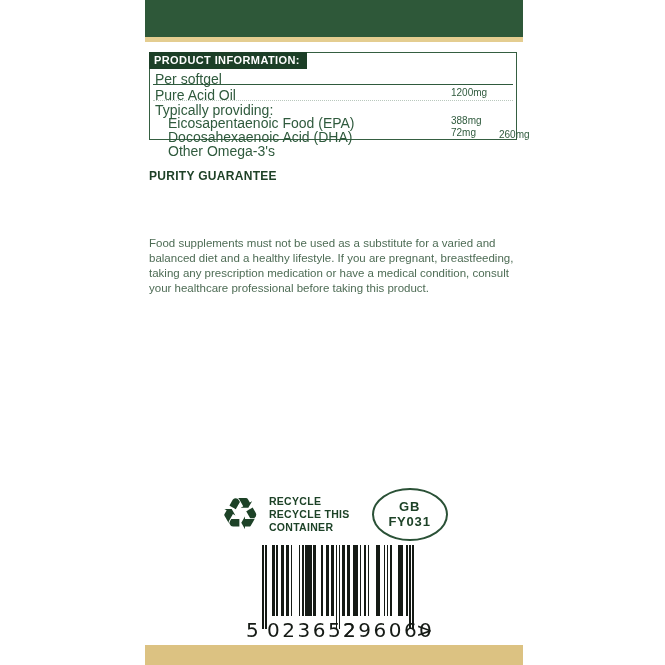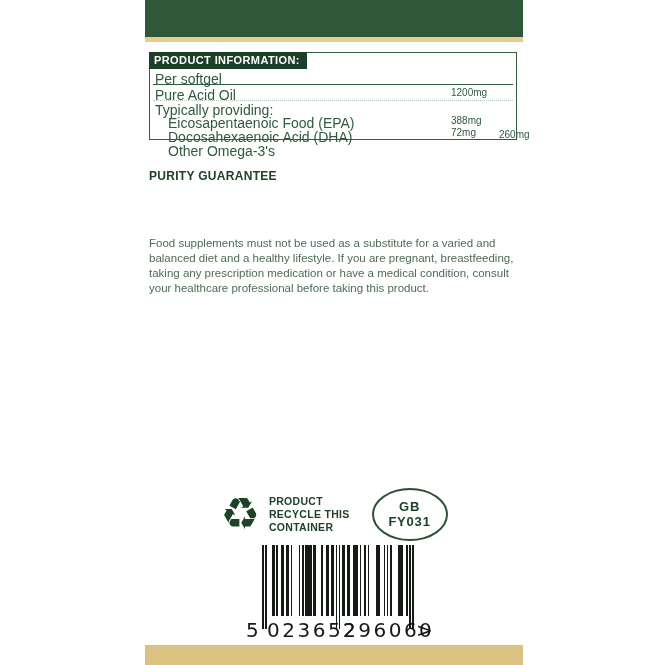--- a/index.html
+++ b/index.html
@@ -77,21 +77,21 @@
     <div class="tname ind" style="top:90px;">Other Omega-3's</div>
     <div class="tval" style="top:74px;">72mg</div>
   </div>
 
   <div class="purity-heading">PURITY GUARANTEE</div>
   <div class="para para2">Food supplements must not be used as a substitute for a varied and balanced diet and a healthy lifestyle. If you are pregnant, breastfeeding, taking any prescription medication or have a medical condition, consult your healthcare professional before taking this product.</div>
 
   <div class="recycle-row">
     <span class="recycle-glyph">♻</span>
     <div class="recycle-text">
-      <div>PRODUCT</div>
+      <div>RECYCLE</div>
       <div>RECYCLE THIS</div>
       <div>CONTAINER</div>
     </div>
     <div class="gb-oval">
       <div>GB</div>
       <div>FY031</div>
     </div>
   </div>
 
   <div class="barcode-wrap">

